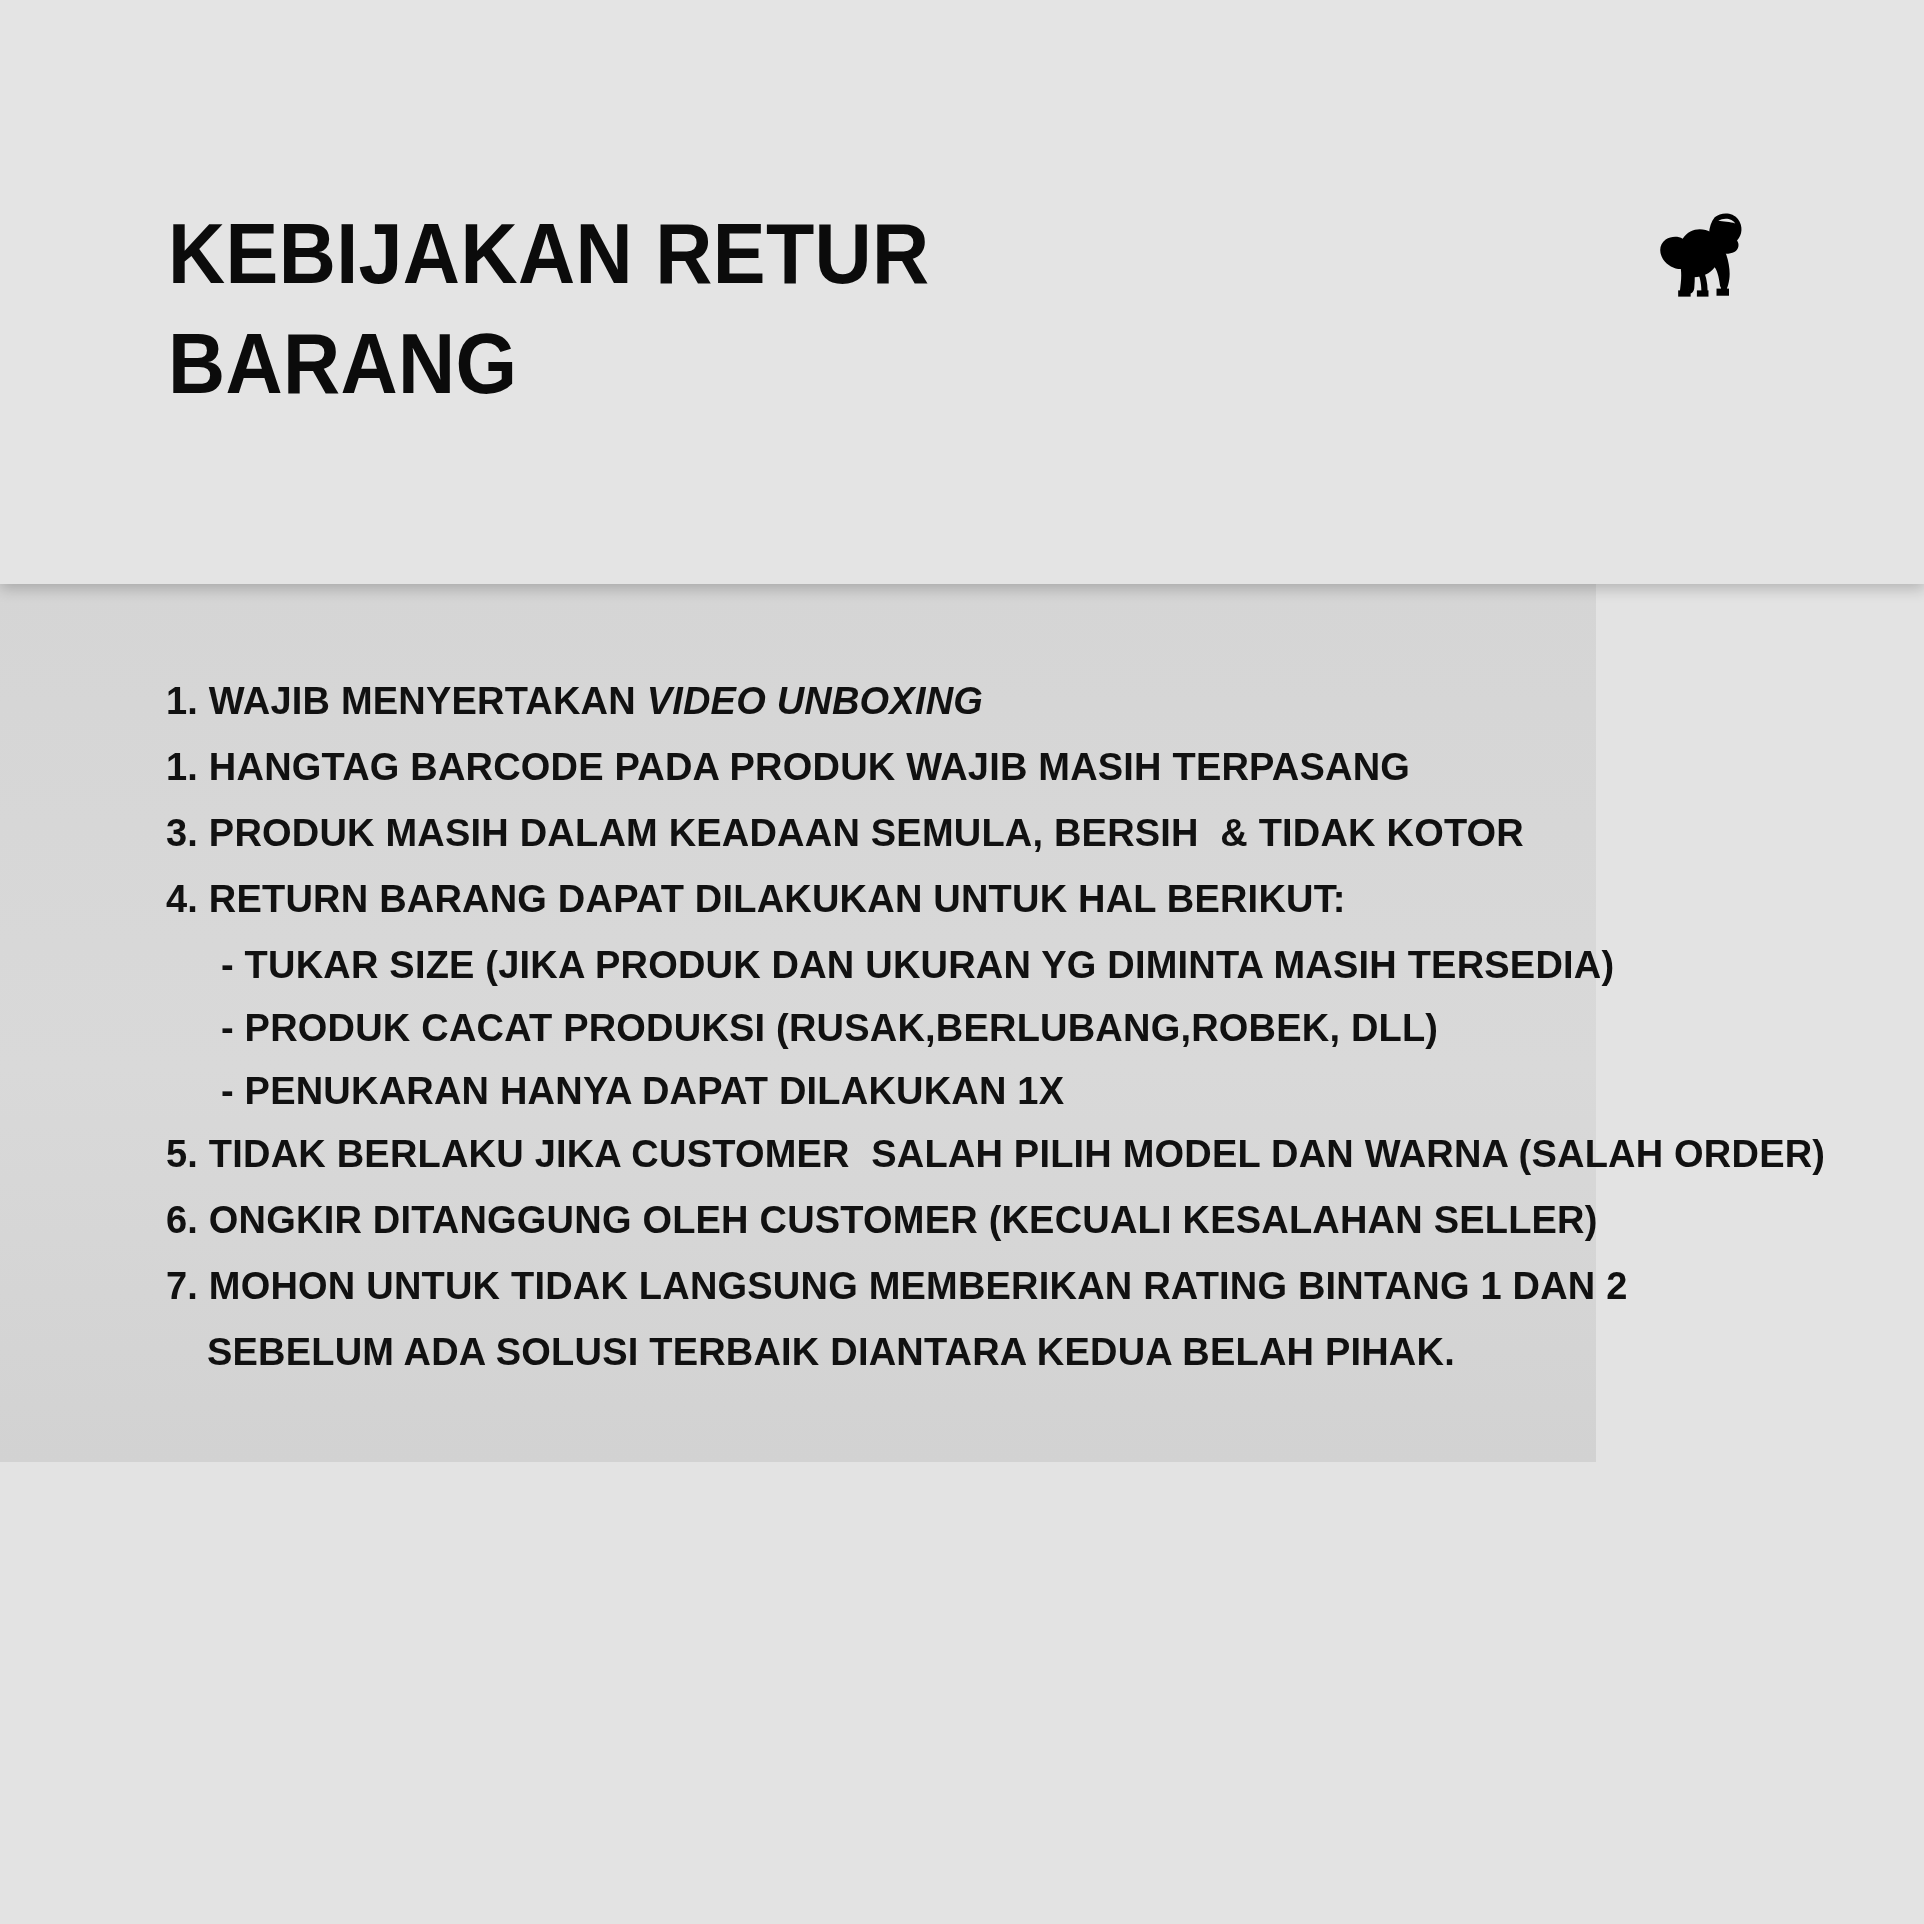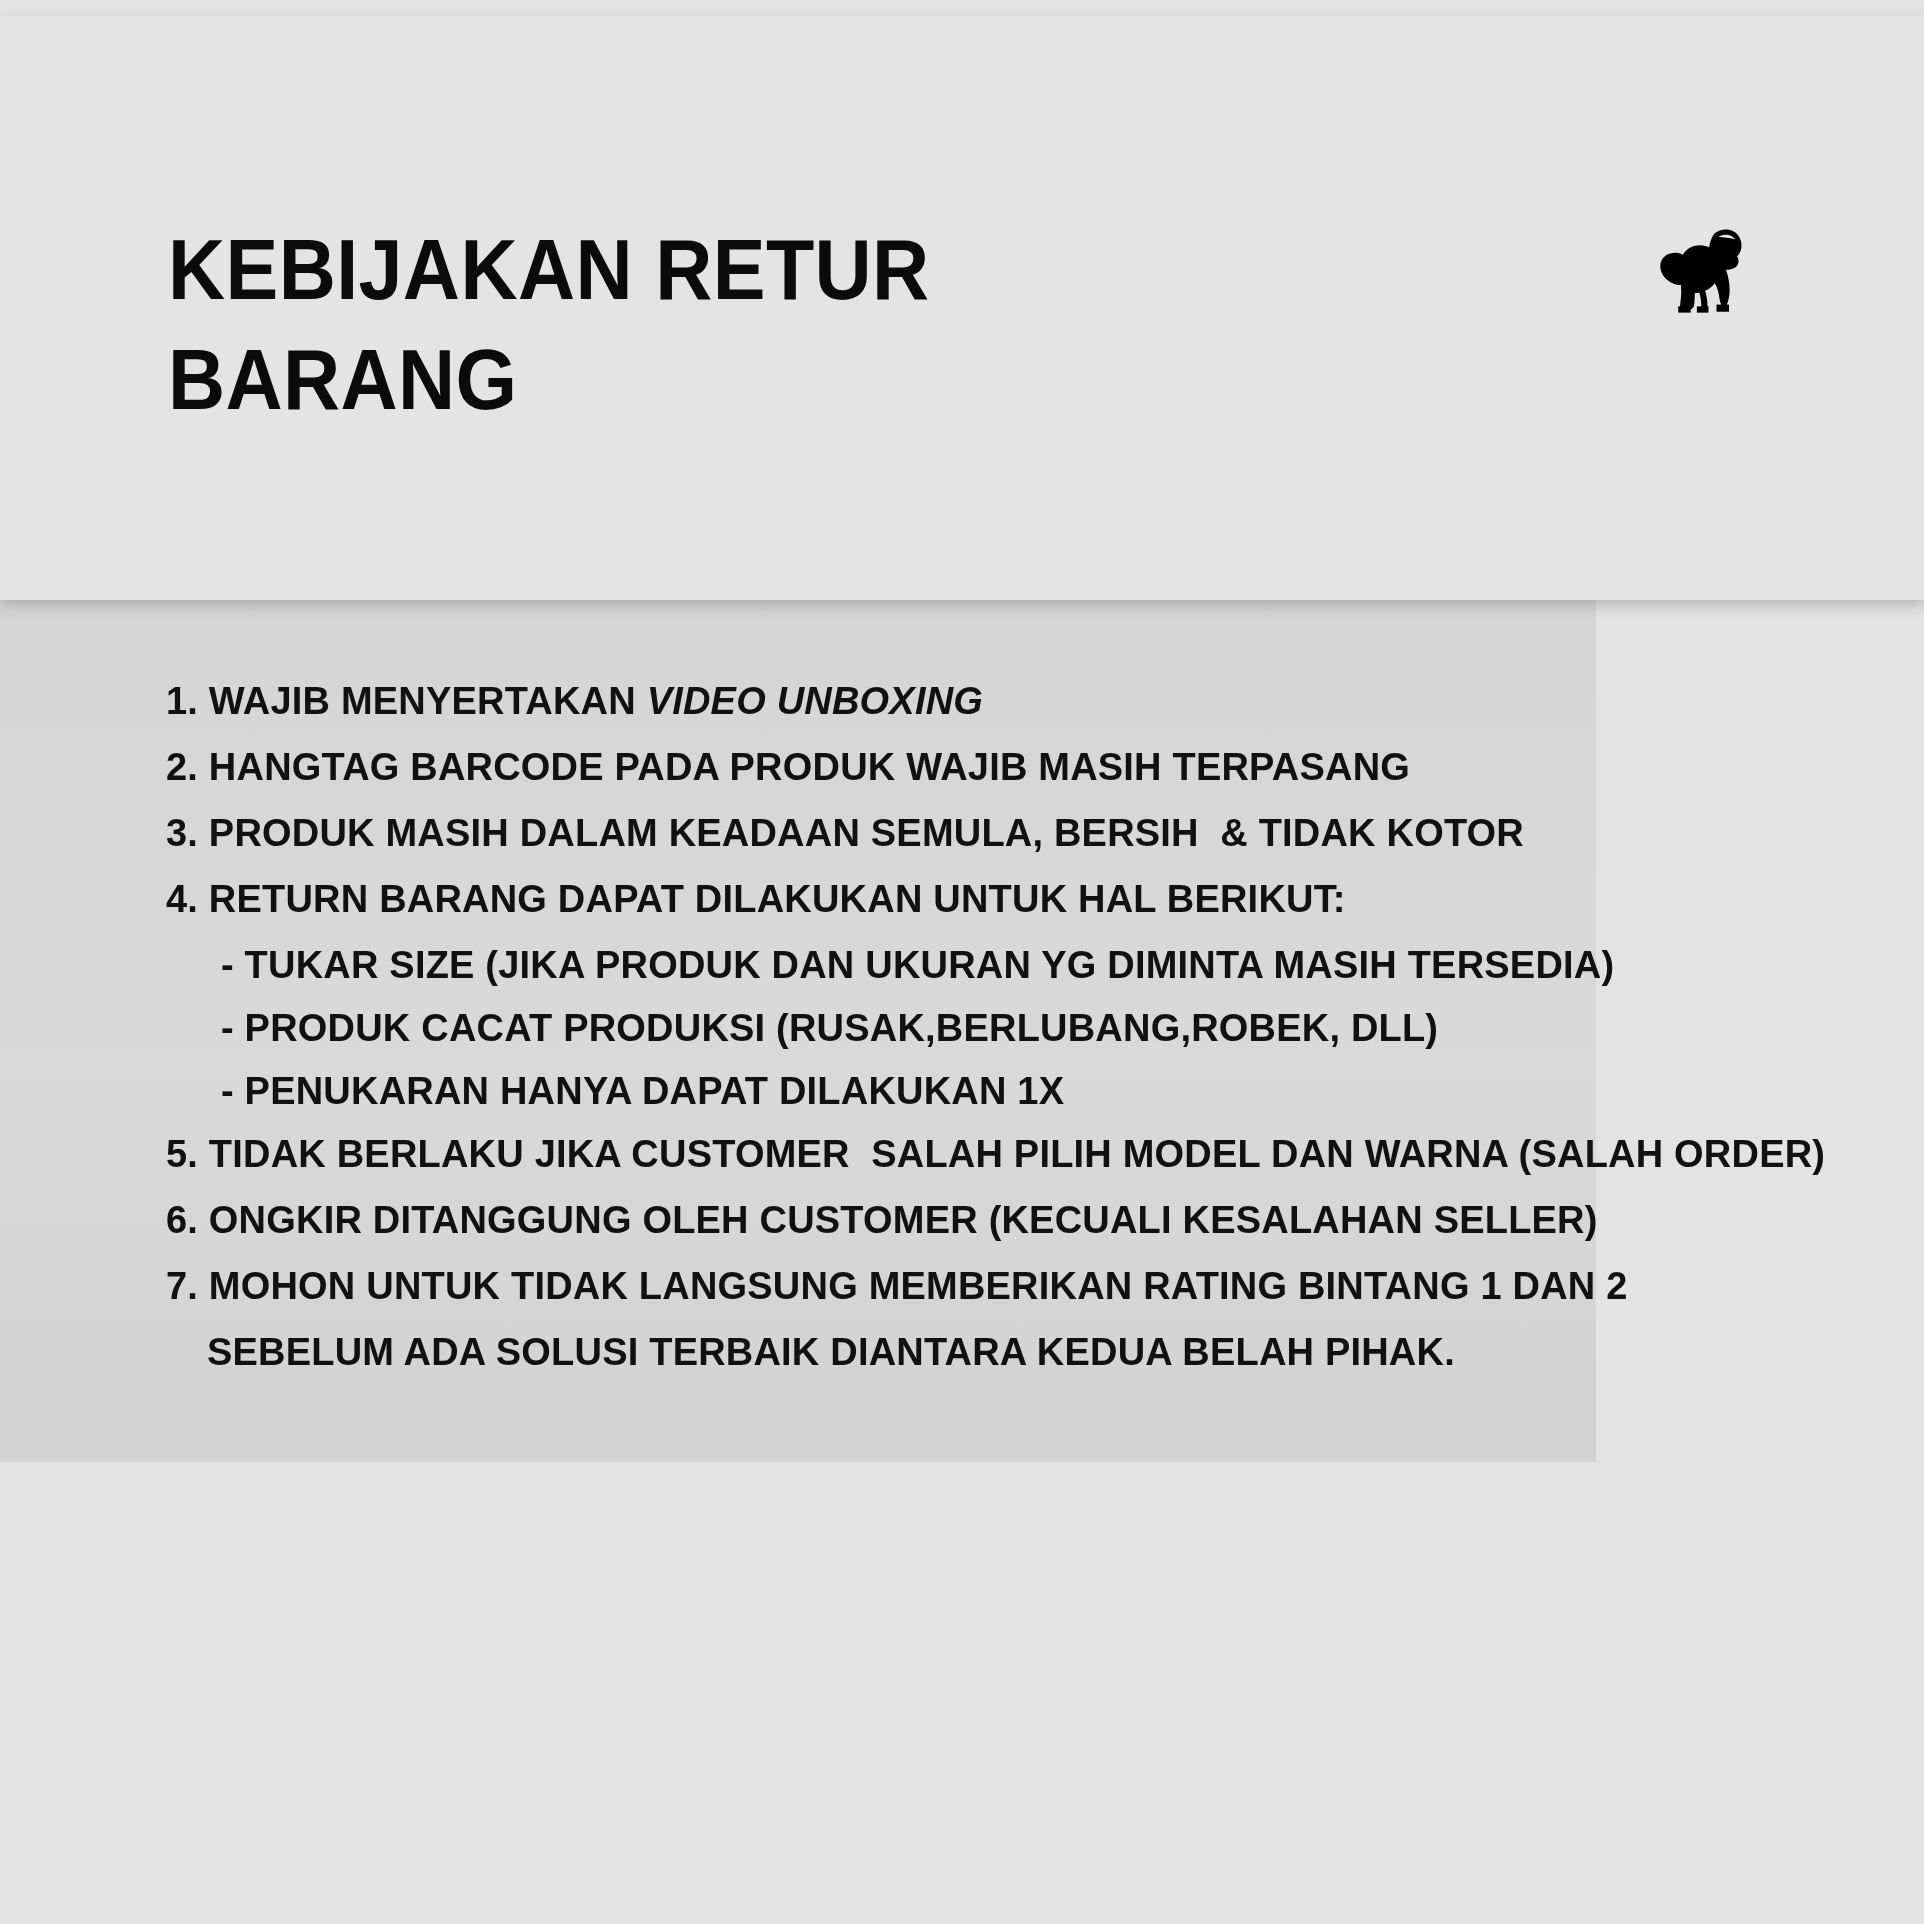--- a/index.html
+++ b/index.html
@@ -18,21 +18,21 @@
     position: relative;
     width: 1925px;
     height: 1925px;
     background: #e3e3e3;
   }
 
   
   .header-band {
     position: absolute;
     left: 0;
-    top: 16px;
+    top: 0;
     width: 1925px;
     height: 584px;
     background: #e4e4e4;
     box-shadow: 0 5.3px 14.3px rgba(0,0,0,0.22);
     z-index: 3;
   }
 
   .header-title {
     position: absolute;
     left: 168px;
@@ -154,21 +154,21 @@
         </g>
       </svg>
     </div>
   </div>
 
   <div class="body-area">
     <div class="rules">
 
       <div class="rule-line"><span>1. </span><span>WAJIB MENYERTAKAN </span><span class="ital">VIDEO UNBOXING</span></div>
 
-      <div class="rule-line">2. HANGTAG BARCODE PADA PRODUK WAJIB MASIH TERPASANG</div>
+      <div class="rule-line">1. HANGTAG BARCODE PADA PRODUK WAJIB MASIH TERPASANG</div>
       <div class="rule-line">3. PRODUK MASIH DALAM KEADAAN SEMULA, BERSIH  &amp; TIDAK KOTOR</div>
       <div class="rule-line">4. RETURN BARANG DAPAT DILAKUKAN UNTUK HAL BERIKUT:</div>
       <div class="rule-line sub">- TUKAR SIZE (JIKA PRODUK DAN UKURAN YG DIMINTA MASIH TERSEDIA)</div>
       <div class="rule-line sub">- PRODUK CACAT PRODUKSI (RUSAK,BERLUBANG,ROBEK, DLL)</div>
       <div class="rule-line sub">- PENUKARAN HANYA DAPAT DILAKUKAN 1X</div>
       <div class="rule-line">5. TIDAK BERLAKU JIKA CUSTOMER  SALAH PILIH MODEL DAN WARNA (SALAH ORDER)</div>
       <div class="rule-line">6. ONGKIR DITANGGUNG OLEH CUSTOMER (KECUALI KESALAHAN SELLER)</div>
       <div class="rule-line">7. MOHON UNTUK TIDAK LANGSUNG MEMBERIKAN RATING BINTANG 1 DAN 2</div>
       <div class="rule-line cont">SEBELUM ADA SOLUSI TERBAIK DIANTARA KEDUA BELAH PIHAK.</div>
 

